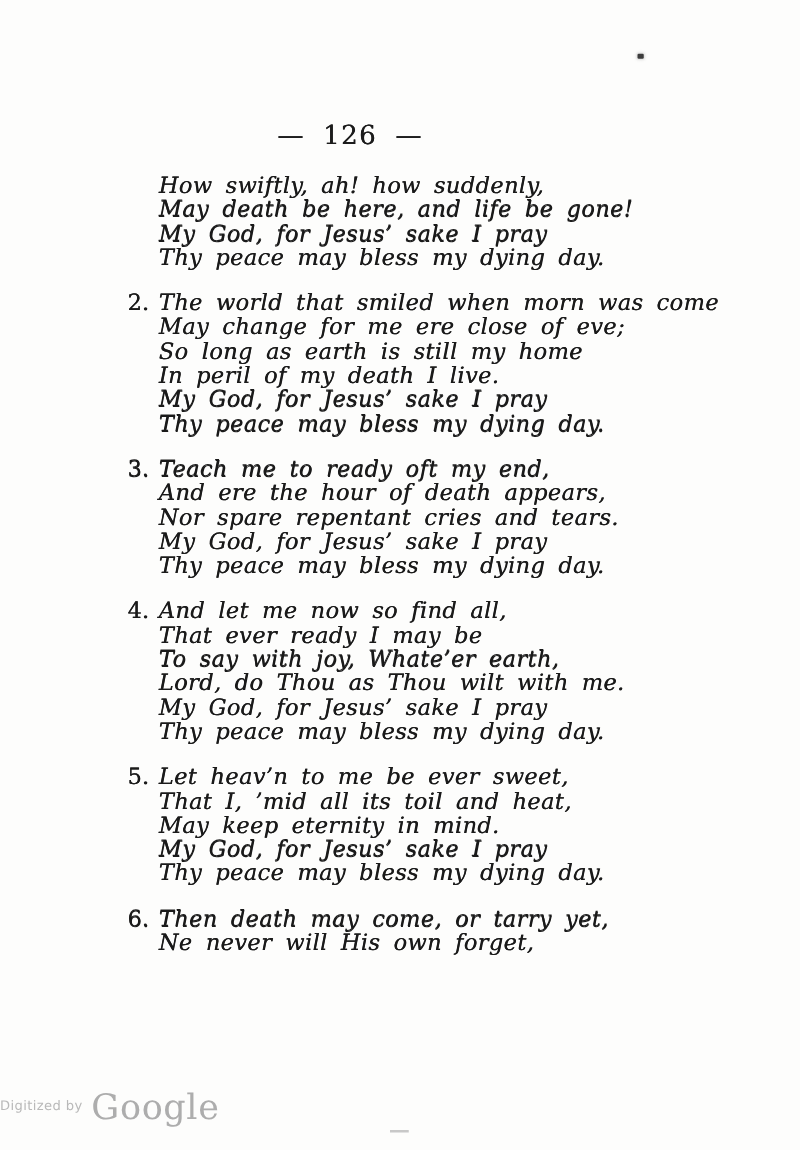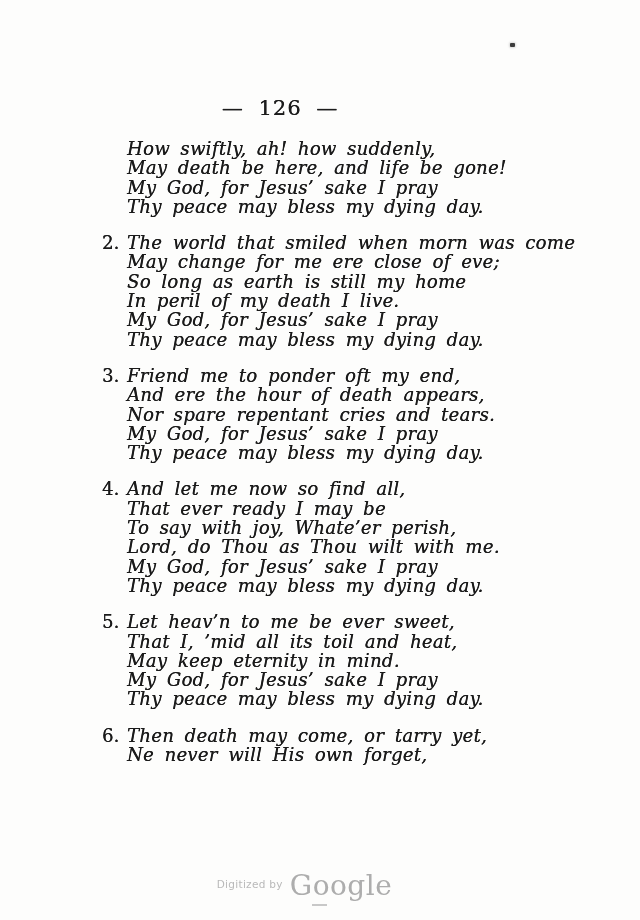--- a/index.html
+++ b/index.html
@@ -56,23 +56,22 @@
   }
   .hymn-line {
     min-height: 19.3px;
     font-style: italic;
   }
   .watermark {
     position: absolute;
     top: 869px;
     left: 0;
     width: 561px;
-    text-align: center;
+    text-align: left;
     user-select: none;
-    padding-left: 24px;
   }
   .digitized-by {
     font-family: "DejaVu Sans", sans-serif;
     font-size: 10.5px;
     color: #b9b9b9;
     vertical-align: 7px;
     letter-spacing: 0.3px;
     margin-right: 7px;
   }
   .google-logo {
@@ -120,31 +119,31 @@
         <span class="stanza-number">2.</span>
         <div class="hymn-line">The world that smiled when morn was come</div>
         <div class="hymn-line">May change for me ere close of eve;</div>
         <div class="hymn-line">So long as earth is still my home</div>
         <div class="hymn-line">In peril of my death I live.</div>
         <div class="hymn-line">My God, for Jesus’ sake I pray</div>
         <div class="hymn-line">Thy peace may bless my dying day.</div>
       </div>
       <div class="stanza">
         <span class="stanza-number">3.</span>
-        <div class="hymn-line">Friend me to ponder oft my end,</div>
+        <div class="hymn-line">Teach me to ready oft my end,</div>
         <div class="hymn-line">And ere the hour of death appears,</div>
         <div class="hymn-line">Nor spare repentant cries and tears.</div>
         <div class="hymn-line">My God, for Jesus’ sake I pray</div>
         <div class="hymn-line">Thy peace may bless my dying day.</div>
       </div>
       <div class="stanza">
         <span class="stanza-number">4.</span>
         <div class="hymn-line">And let me now so find all,</div>
         <div class="hymn-line">That ever ready I may be</div>
-        <div class="hymn-line">To say with joy, Whate’er perish,</div>
+        <div class="hymn-line">To say with joy, Whate’er earth,</div>
         <div class="hymn-line">Lord, do Thou as Thou wilt with me.</div>
         <div class="hymn-line">My God, for Jesus’ sake I pray</div>
         <div class="hymn-line">Thy peace may bless my dying day.</div>
       </div>
       <div class="stanza">
         <span class="stanza-number">5.</span>
         <div class="hymn-line">Let heav’n to me be ever sweet,</div>
         <div class="hymn-line">That I, ’mid all its toil and heat,</div>
         <div class="hymn-line">May keep eternity in mind.</div>
         <div class="hymn-line">My God, for Jesus’ sake I pray</div>

